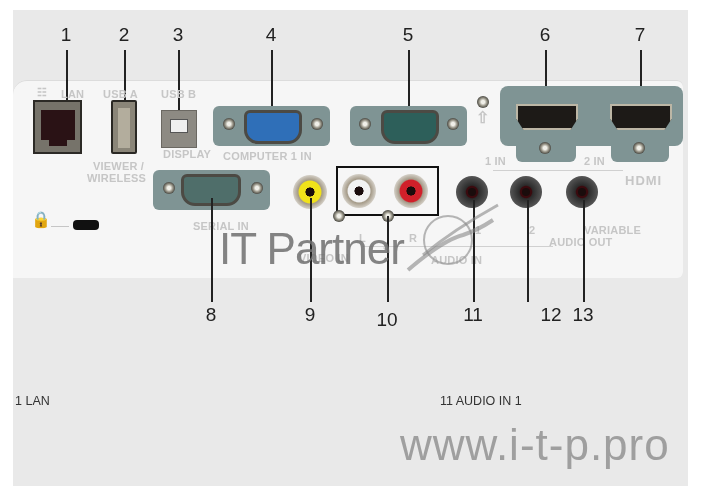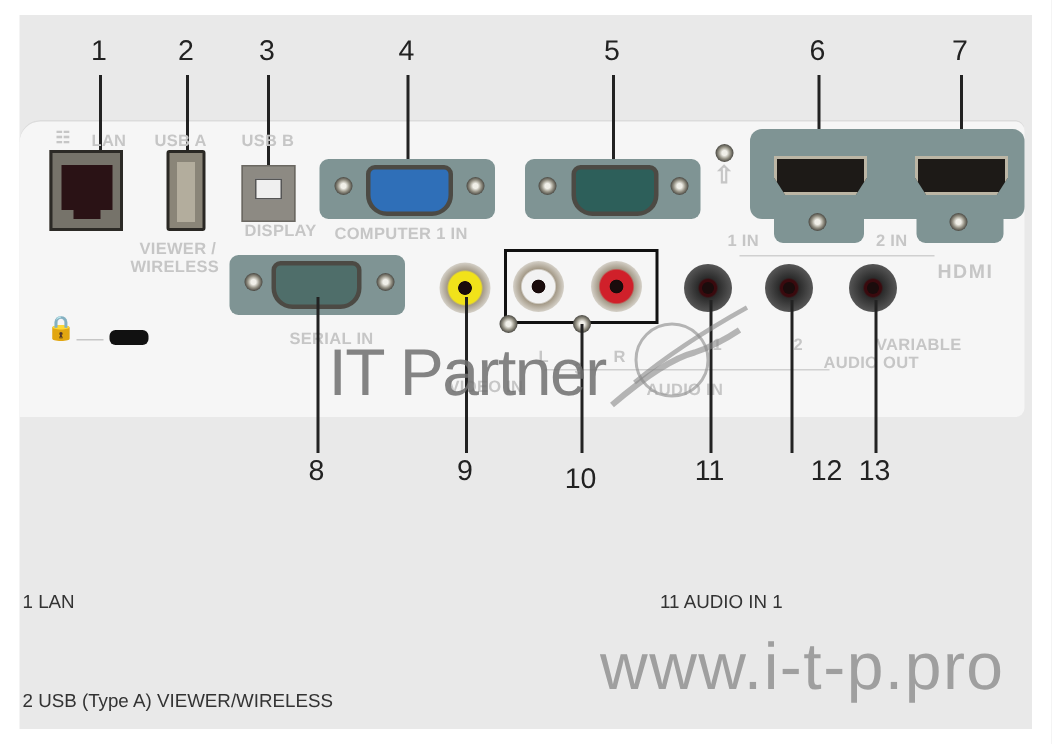--- a/index.html
+++ b/index.html
@@ -143,21 +143,20 @@
   <div class="vline" style="left:570px;top:190px;height:102px;"></div>
 
   <svg style="position:absolute;left:390px;top:190px;" width="100" height="80" viewBox="0 0 100 80">
     <circle cx="45" cy="40" r="24" fill="none" stroke="#999" stroke-width="2" opacity="0.7"></circle>
     <path d="M5 70 Q40 40 60 35 Q75 30 90 20" fill="none" stroke="#888" stroke-width="4" opacity="0.6"></path>
     <path d="M20 55 Q50 30 95 5" fill="none" stroke="#888" stroke-width="3" opacity="0.6"></path>
   </svg>
 
   <div class="legend" style="left:2px;top:336px;">
     <div>1 LAN</div>
-    <div>2 USB (Type A) VIEWER/WIRELESS</div>
     
     
     
   </div>
   <div class="legend" style="left:294px;top:336px;">
     
     
     
   </div>
   <div class="legend" style="left:427px;top:336px;">

